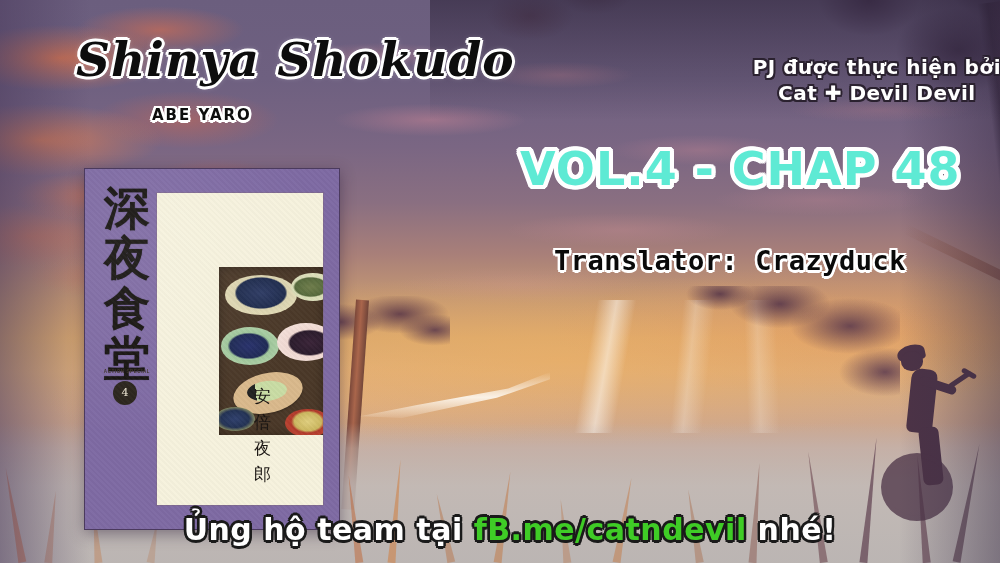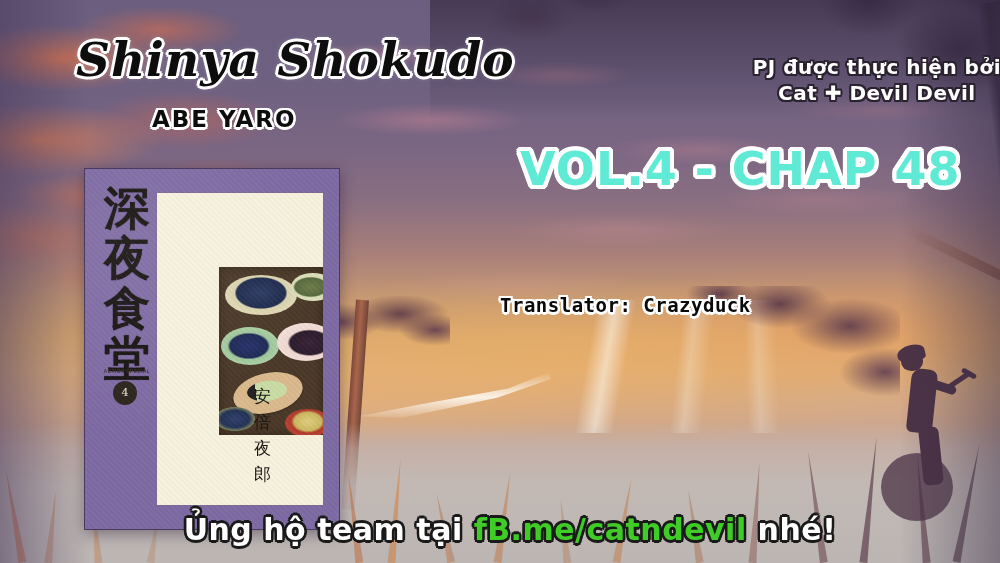--- a/index.html
+++ b/index.html
@@ -312,21 +312,21 @@
       -2px -2px 0 #fff, 2px -2px 0 #fff, -2px 2px 0 #fff, 2px 2px 0 #fff,
       -3px 0 0 #fff, 3px 0 0 #fff, 0 -3px 0 #fff, 0 3px 0 #fff,
       0 0 6px rgba(255,255,255,.55);
     white-space: nowrap;
   }
   #title-author {
     position: absolute;
     left: 152px; top: 106px;
     font-family: "DejaVu Sans", "Liberation Sans", sans-serif;
     font-weight: 700;
-    font-size: 23px;
+    font-size: 15px;
     letter-spacing: 2px;
     color: #0d0d0d;
     text-shadow:
       -2px -2px 0 #fff, 2px -2px 0 #fff, -2px 2px 0 #fff, 2px 2px 0 #fff,
       -2.5px 0 0 #fff, 2.5px 0 0 #fff, 0 -2.5px 0 #fff, 0 2.5px 0 #fff;
     white-space: nowrap;
   }
 
   
   #team-credit {
@@ -366,31 +366,31 @@
       -4px -2px 0 #fff, 4px -2px 0 #fff, -4px 2px 0 #fff, 4px 2px 0 #fff,
       -2px -4px 0 #fff, 2px -4px 0 #fff, -2px 4px 0 #fff, 2px 4px 0 #fff;
     white-space: nowrap;
   }
 
   
   #staff {
     position: absolute;
     left: 500px; top: 240px;
     width: 460px;
+    text-align: center;
     font-family: "DejaVu Sans Mono", "Liberation Mono", monospace;
     font-weight: 700;
-    font-size: 19px;
+    font-size: 27px;
     line-height: 42px;
     color: #0a0a0a;
     letter-spacing: .5px;
     text-shadow:
       -2px -2px 0 #fff, 2px -2px 0 #fff, -2px 2px 0 #fff, 2px 2px 0 #fff,
       -2.5px 0 0 #fff, 2.5px 0 0 #fff, 0 -2.5px 0 #fff, 0 2.5px 0 #fff;
     white-space: nowrap;
-    margin-top: 44px;
   }
   #staff .line { display: block; }
 
   
   #footer-banner {
     position: absolute;
     left: 1px; right: 0; bottom: 14px;
     text-align: center;
     font-family: "DejaVu Sans", "Liberation Sans", sans-serif;
     font-weight: 700;

